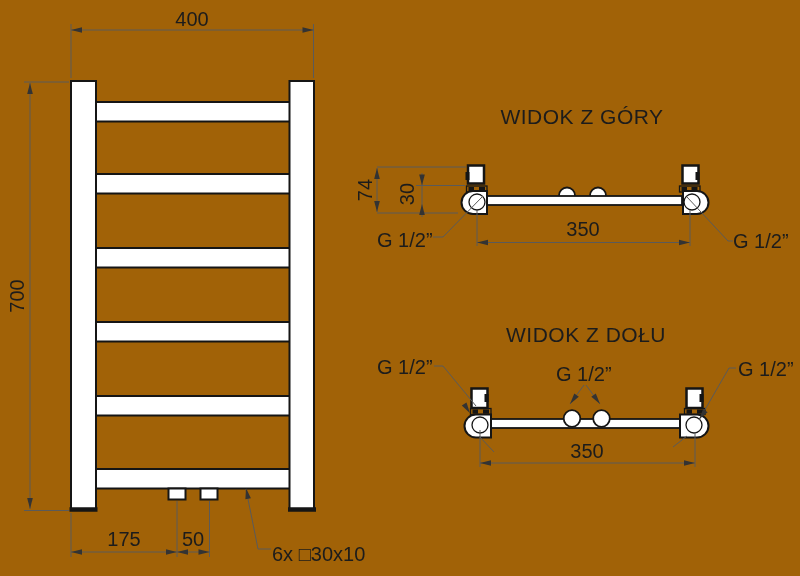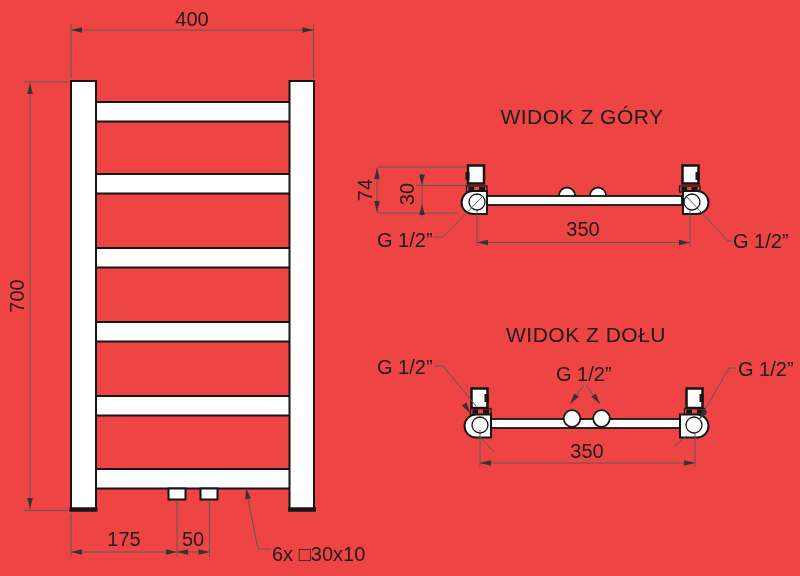--- a/index.html
+++ b/index.html
@@ -1,16 +1,16 @@
 <!DOCTYPE html>
 <html><head>
 <meta charset="utf-8">
 <style>
   html,body { margin:0; padding:0; background:#ffffff; }
-  .canvas { position:relative; width:800px; height:576px; background:#ef4444; overflow:hidden; }
+  .canvas { position:relative; width:800px; height:576px; background:#a16207; overflow:hidden; }
   svg { display:block; }
   text { font-family:"Liberation Sans","DejaVu Sans",sans-serif; fill:#1c1c1c; }
   .t20 { font-size:20px; }
   .t21 { font-size:21px; letter-spacing:0.5px; }
   .ol  { stroke:#151515; stroke-width:2; fill:#ffffff; }
   .ol25{ stroke:#151515; stroke-width:2.5; fill:#ffffff; }
   .ol18{ stroke:#151515; stroke-width:1.8; fill:#ffffff; }
   .thin{ stroke:#151515; stroke-width:1.3; fill:none; }
   .cap { stroke:#151515; stroke-width:4.5; fill:none; }
   .dl  { stroke:#5a5a5a; stroke-width:1; fill:none; }

